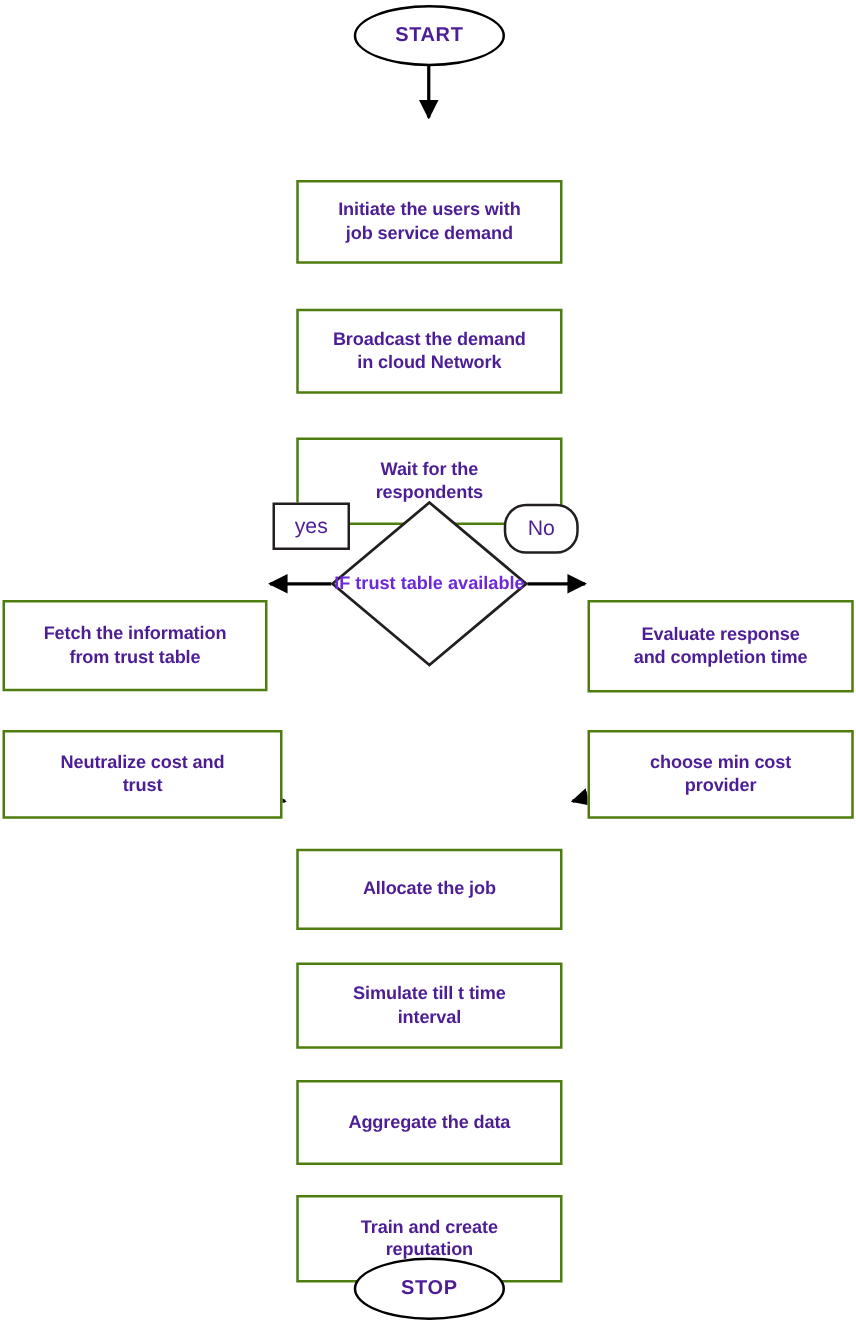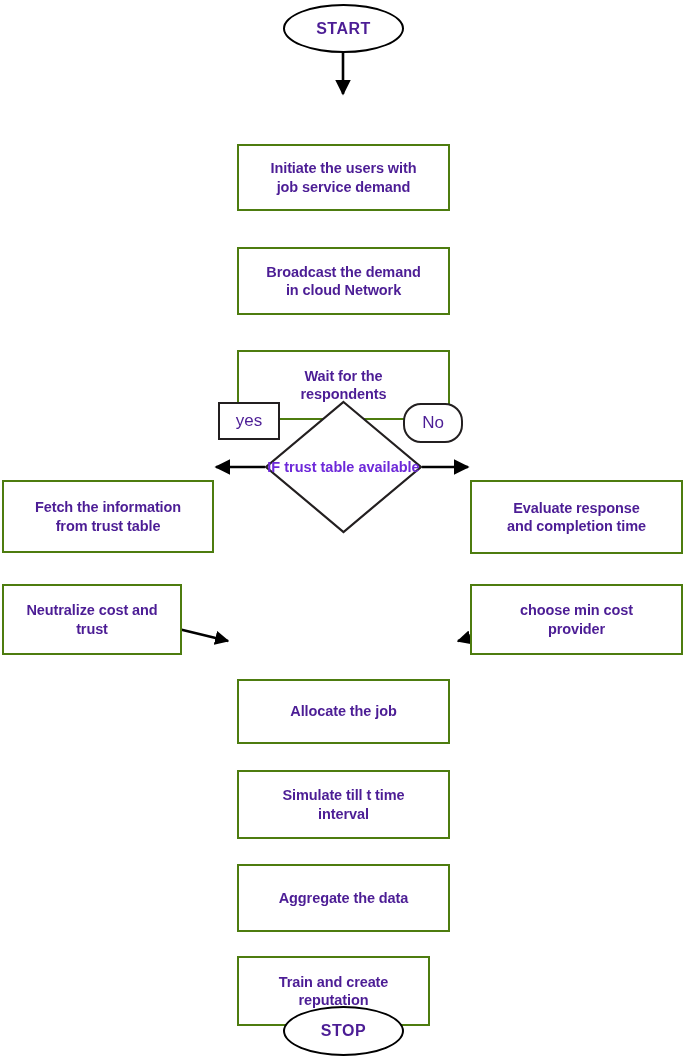--- a/index.html
+++ b/index.html
@@ -161,21 +161,21 @@
     </div>
   </div>
 
   <div class="node process" style="left:2px; top:432px; width:212px; height:73px;">
     <div>
       <span>Fetch the information</span>
       <span>from trust table</span>
     </div>
   </div>
 
-  <div class="node process" style="left:2px; top:536px; width:180px; height:71px;">
+  <div class="node process" style="left:2px; top:536px; width:224px; height:71px;">
     <div>
       <span>Neutralize cost and</span>
       <span>trust</span>
     </div>
   </div>
 
   <div class="node process" style="left:470px; top:432px; width:213px; height:74px;">
     <div>
       <span>Evaluate response</span>
       <span>and completion time</span>
@@ -201,21 +201,21 @@
       <span>interval</span>
     </div>
   </div>
 
   <div class="node process" style="left:237px; top:816px; width:213px; height:68px;">
     <div>
       <span>Aggregate the data</span>
     </div>
   </div>
 
-  <div class="node process" style="left:237px; top:908px; width:193px; height:70px;justify-content:center;">
+  <div class="node process" style="left:237px; top:908px; width:213px; height:70px;justify-content:center;">
     <div>
       <span>Train and create</span>
       <span>reputation</span>
     </div>
   </div>
 
   <div class="node terminator" style="left:283px; top:1006px; width:121px; height:50px;">
     <span>STOP</span>
   </div>
 

